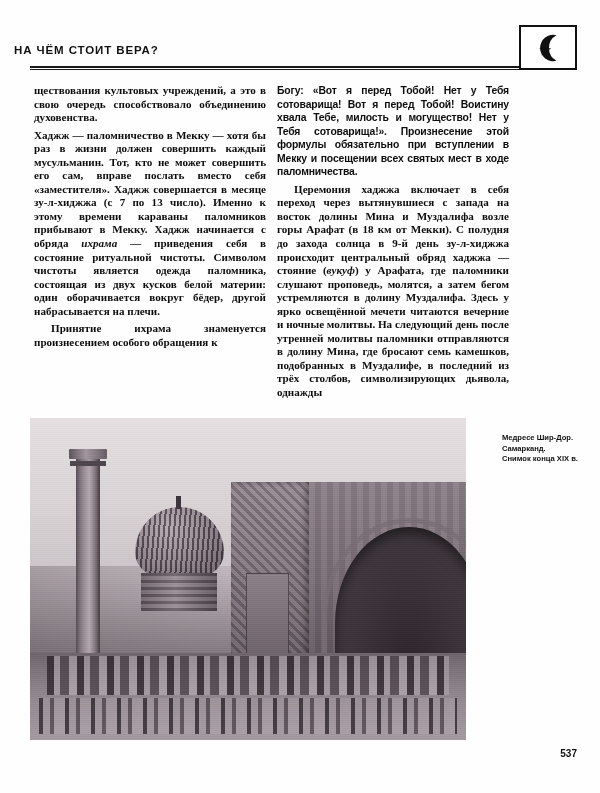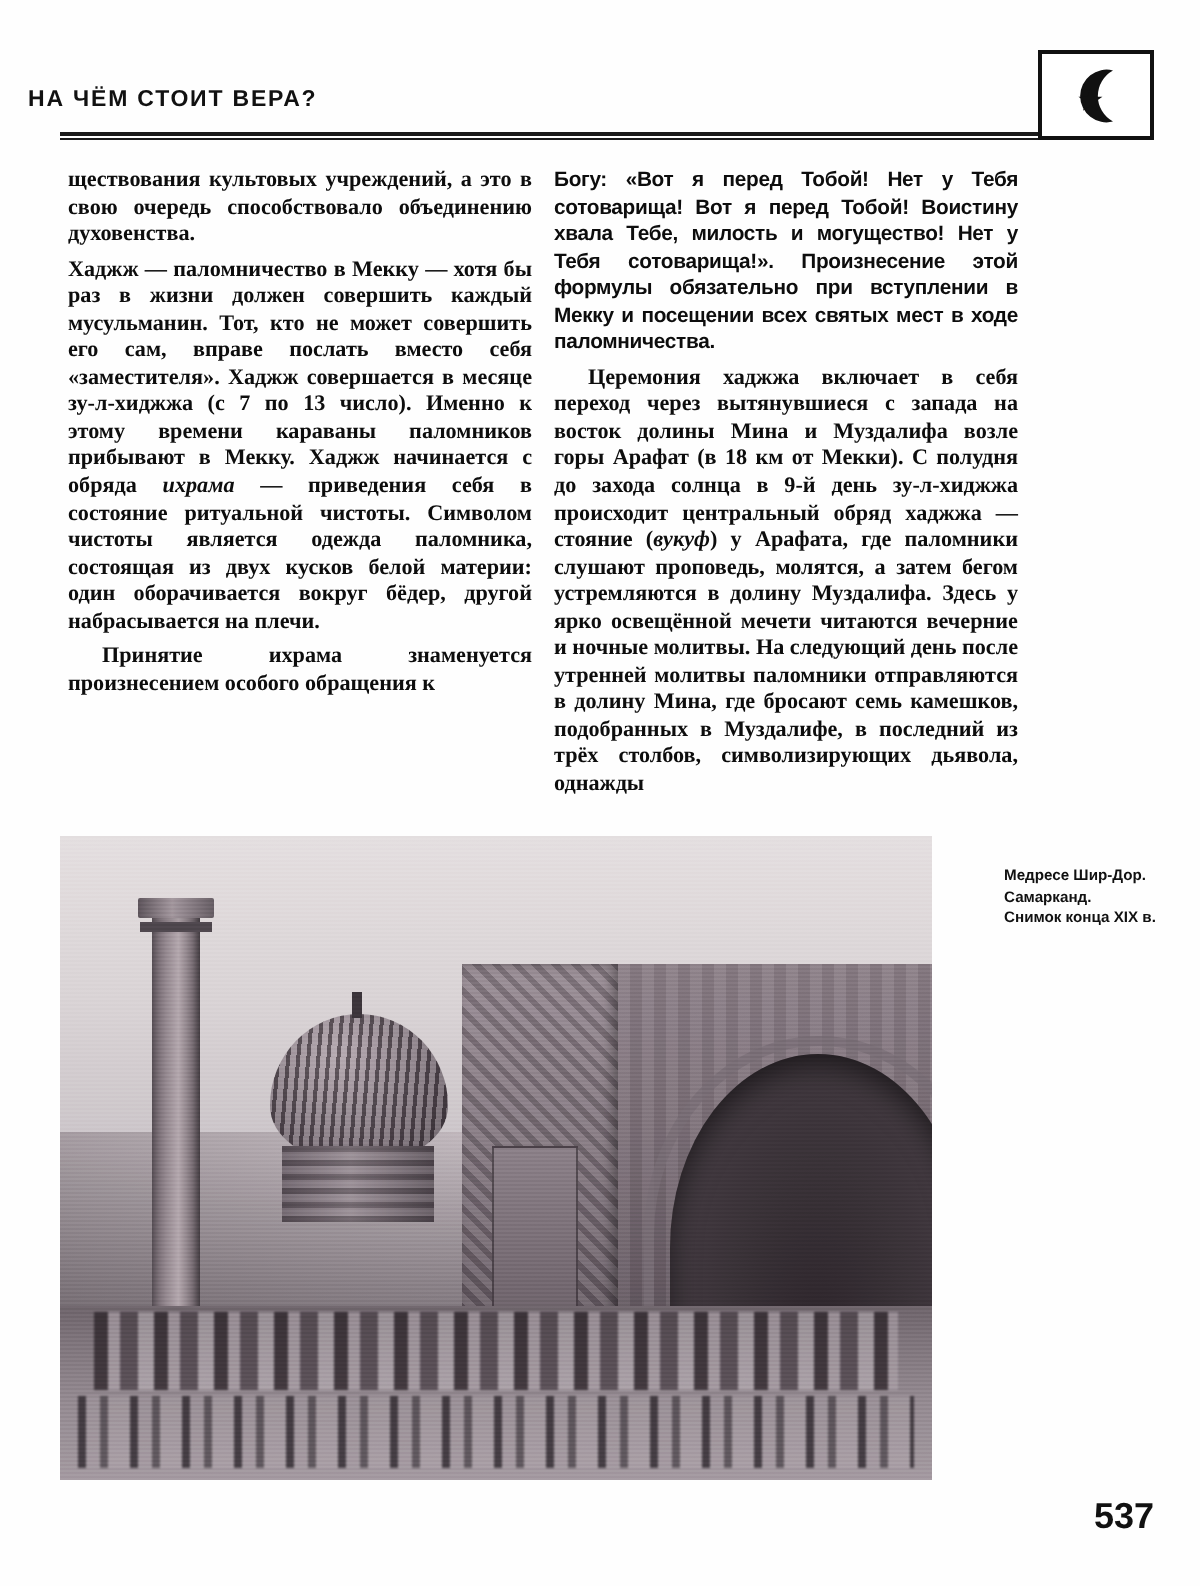--- a/index.html
+++ b/index.html
@@ -313,21 +313,21 @@
   .caption div { white-space: nowrap; }
 
   
   .folio {
     position: absolute;
     left: 497px;
     top: 748px;
     width: 80px;
     text-align: right;
     font-family: "Liberation Sans", sans-serif;
-    font-size: 18px;
+    font-size: 10px;
     font-weight: 700;
     color: #111;
   }
 </style>
 </head>
 <body>
 
 <div class="page">
 
   <div class="running-head">НА ЧЁМ СТОИТ ВЕРА?</div>

